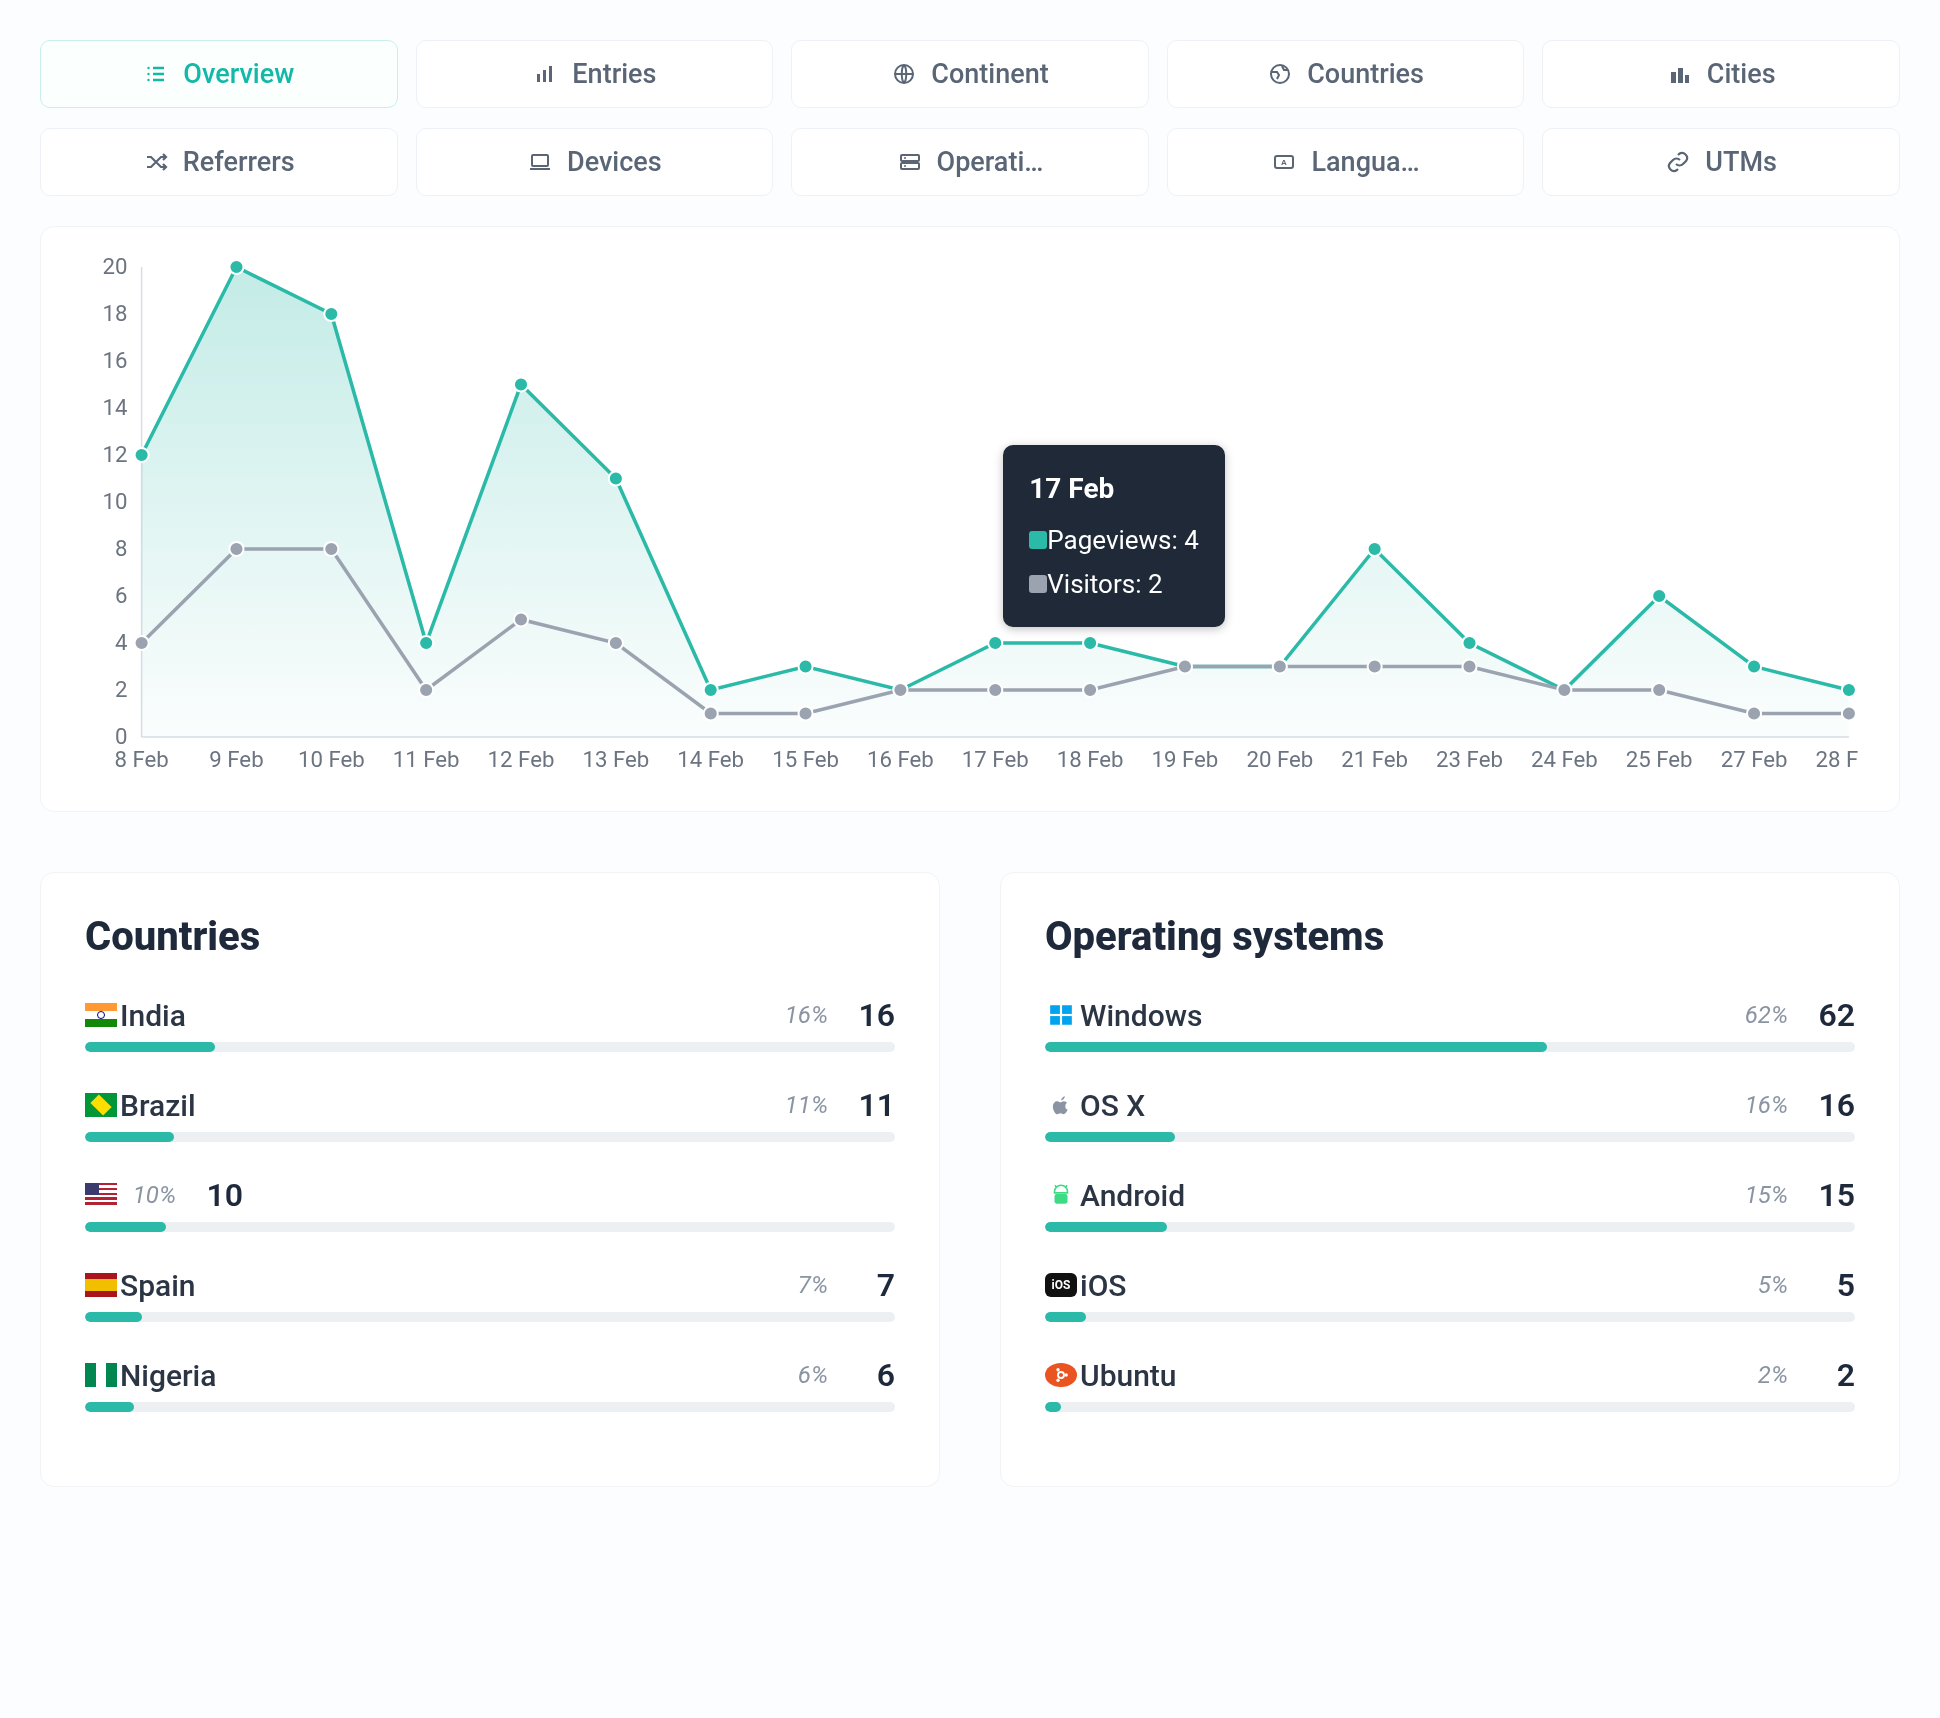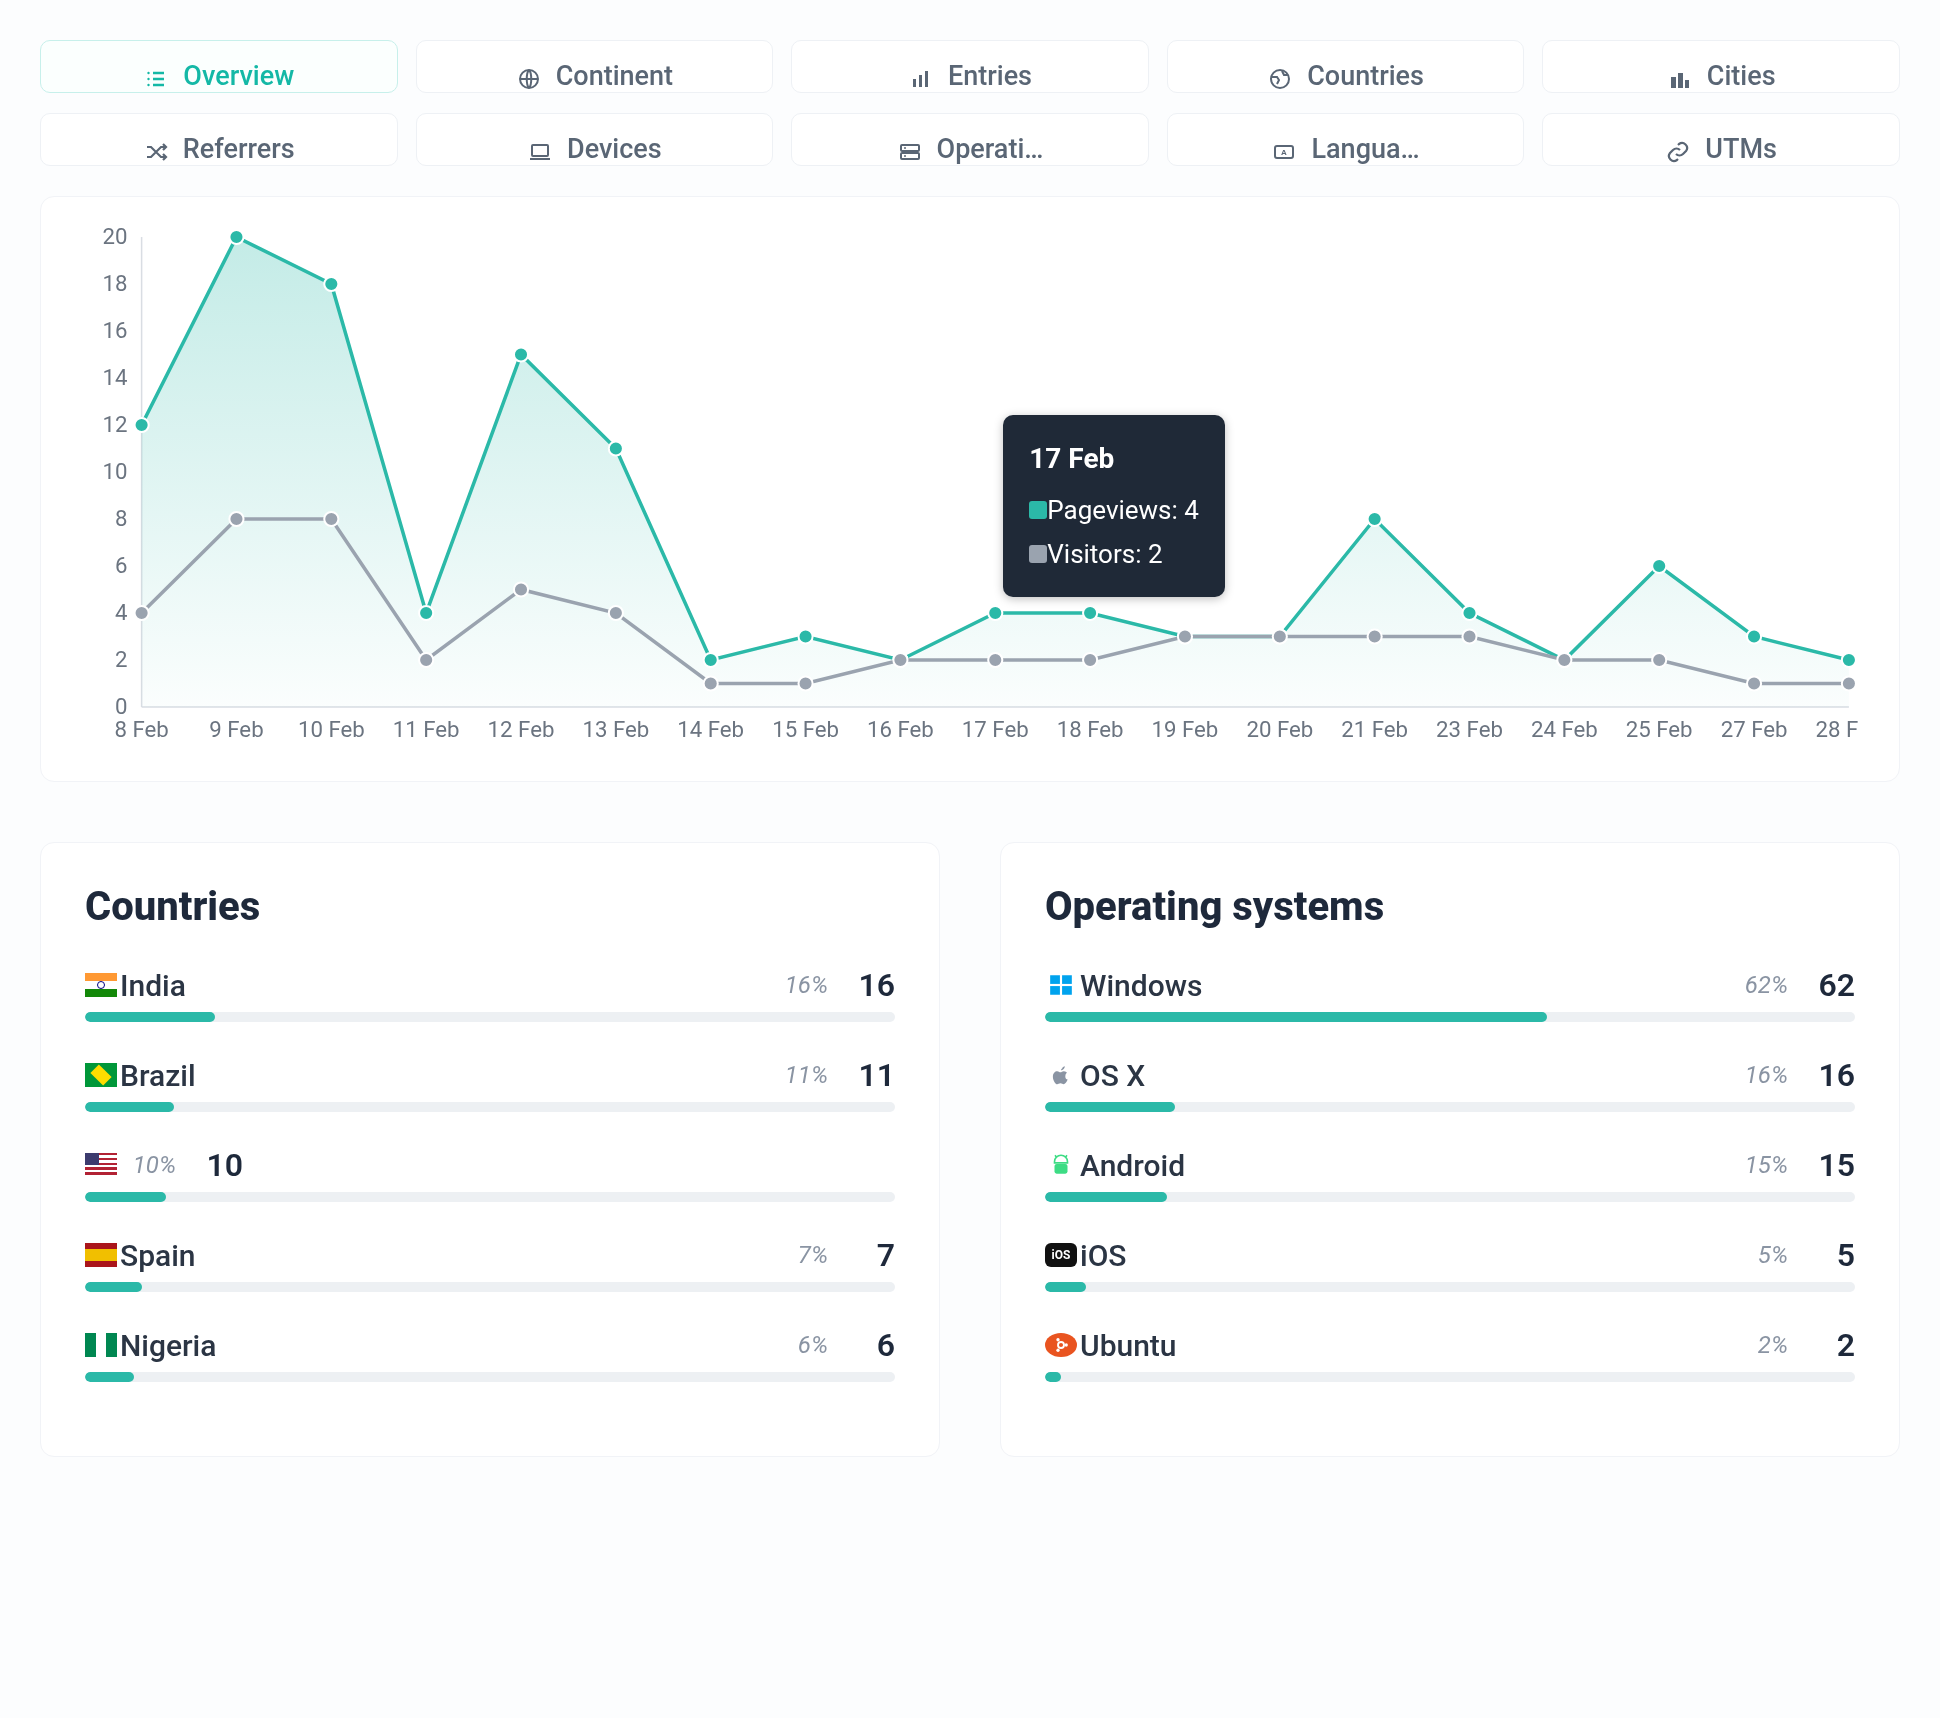--- a/index.html
+++ b/index.html
@@ -12,24 +12,24 @@
   }
   .tabs-row {
     display: flex;
     gap: 18px;
     margin-bottom: 20px;
     flex-wrap: nowrap;
   }
   .tab {
     flex: 1;
     display: flex;
-    align-items: flex-end;
+    align-items: center;
     justify-content: center;
     gap: 14px;
-    height: 53px;
+    height: 68px;
     border: 1px solid #eef1f5;
     border-radius: 10px;
     background: #fff;
     color: #5a6675;
     font-size: 27px;
     font-weight: 500;
     cursor: pointer;
     overflow: hidden;
     white-space: nowrap;
   }
@@ -134,36 +134,36 @@
           <line x1="9" y1="18" x2="20" y2="18"></line>
           <circle cx="4.5" cy="6" r="1.2" fill="currentColor" stroke="none"></circle>
           <circle cx="4.5" cy="12" r="1.2" fill="currentColor" stroke="none"></circle>
           <circle cx="4.5" cy="18" r="1.2" fill="currentColor" stroke="none"></circle>
         </svg>
       </span>
       <span class="label">Overview</span>
     </div>
     <div class="tab">
       <span class="icon">
-        <svg viewBox="0 0 24 24" width="24" height="24" fill="none" stroke="currentColor" stroke-width="2">
-          <circle cx="12" cy="12" r="9"></circle>
-          <path d="M3 12h18M12 3c3 3 3 15 0 18M12 3c-3 3-3 15 0 18"></path>
-        </svg>
-      </span>
-      <span class="label">Continent</span>
-    </div>
-    <div class="tab">
-      <span class="icon">
         <svg viewBox="0 0 24 24" width="24" height="24" fill="currentColor">
           <rect x="4" y="12" width="3" height="8"></rect>
           <rect x="10" y="8" width="3" height="12"></rect>
           <rect x="16" y="4" width="3" height="16"></rect>
         </svg>
       </span>
       <span class="label">Entries</span>
+    </div>
+    <div class="tab">
+      <span class="icon">
+        <svg viewBox="0 0 24 24" width="24" height="24" fill="none" stroke="currentColor" stroke-width="2">
+          <circle cx="12" cy="12" r="9"></circle>
+          <path d="M3 12h18M12 3c3 3 3 15 0 18M12 3c-3 3-3 15 0 18"></path>
+        </svg>
+      </span>
+      <span class="label">Continent</span>
     </div>
     <div class="tab">
       <span class="icon">
         <svg viewBox="0 0 24 24" width="24" height="24" fill="none" stroke="currentColor" stroke-width="2">
           <circle cx="12" cy="12" r="9"></circle>
           <path d="M4 10h5l2 3-2 4M14 4l2 4h4"></path>
         </svg>
       </span>
       <span class="label">Countries</span>
     </div>

